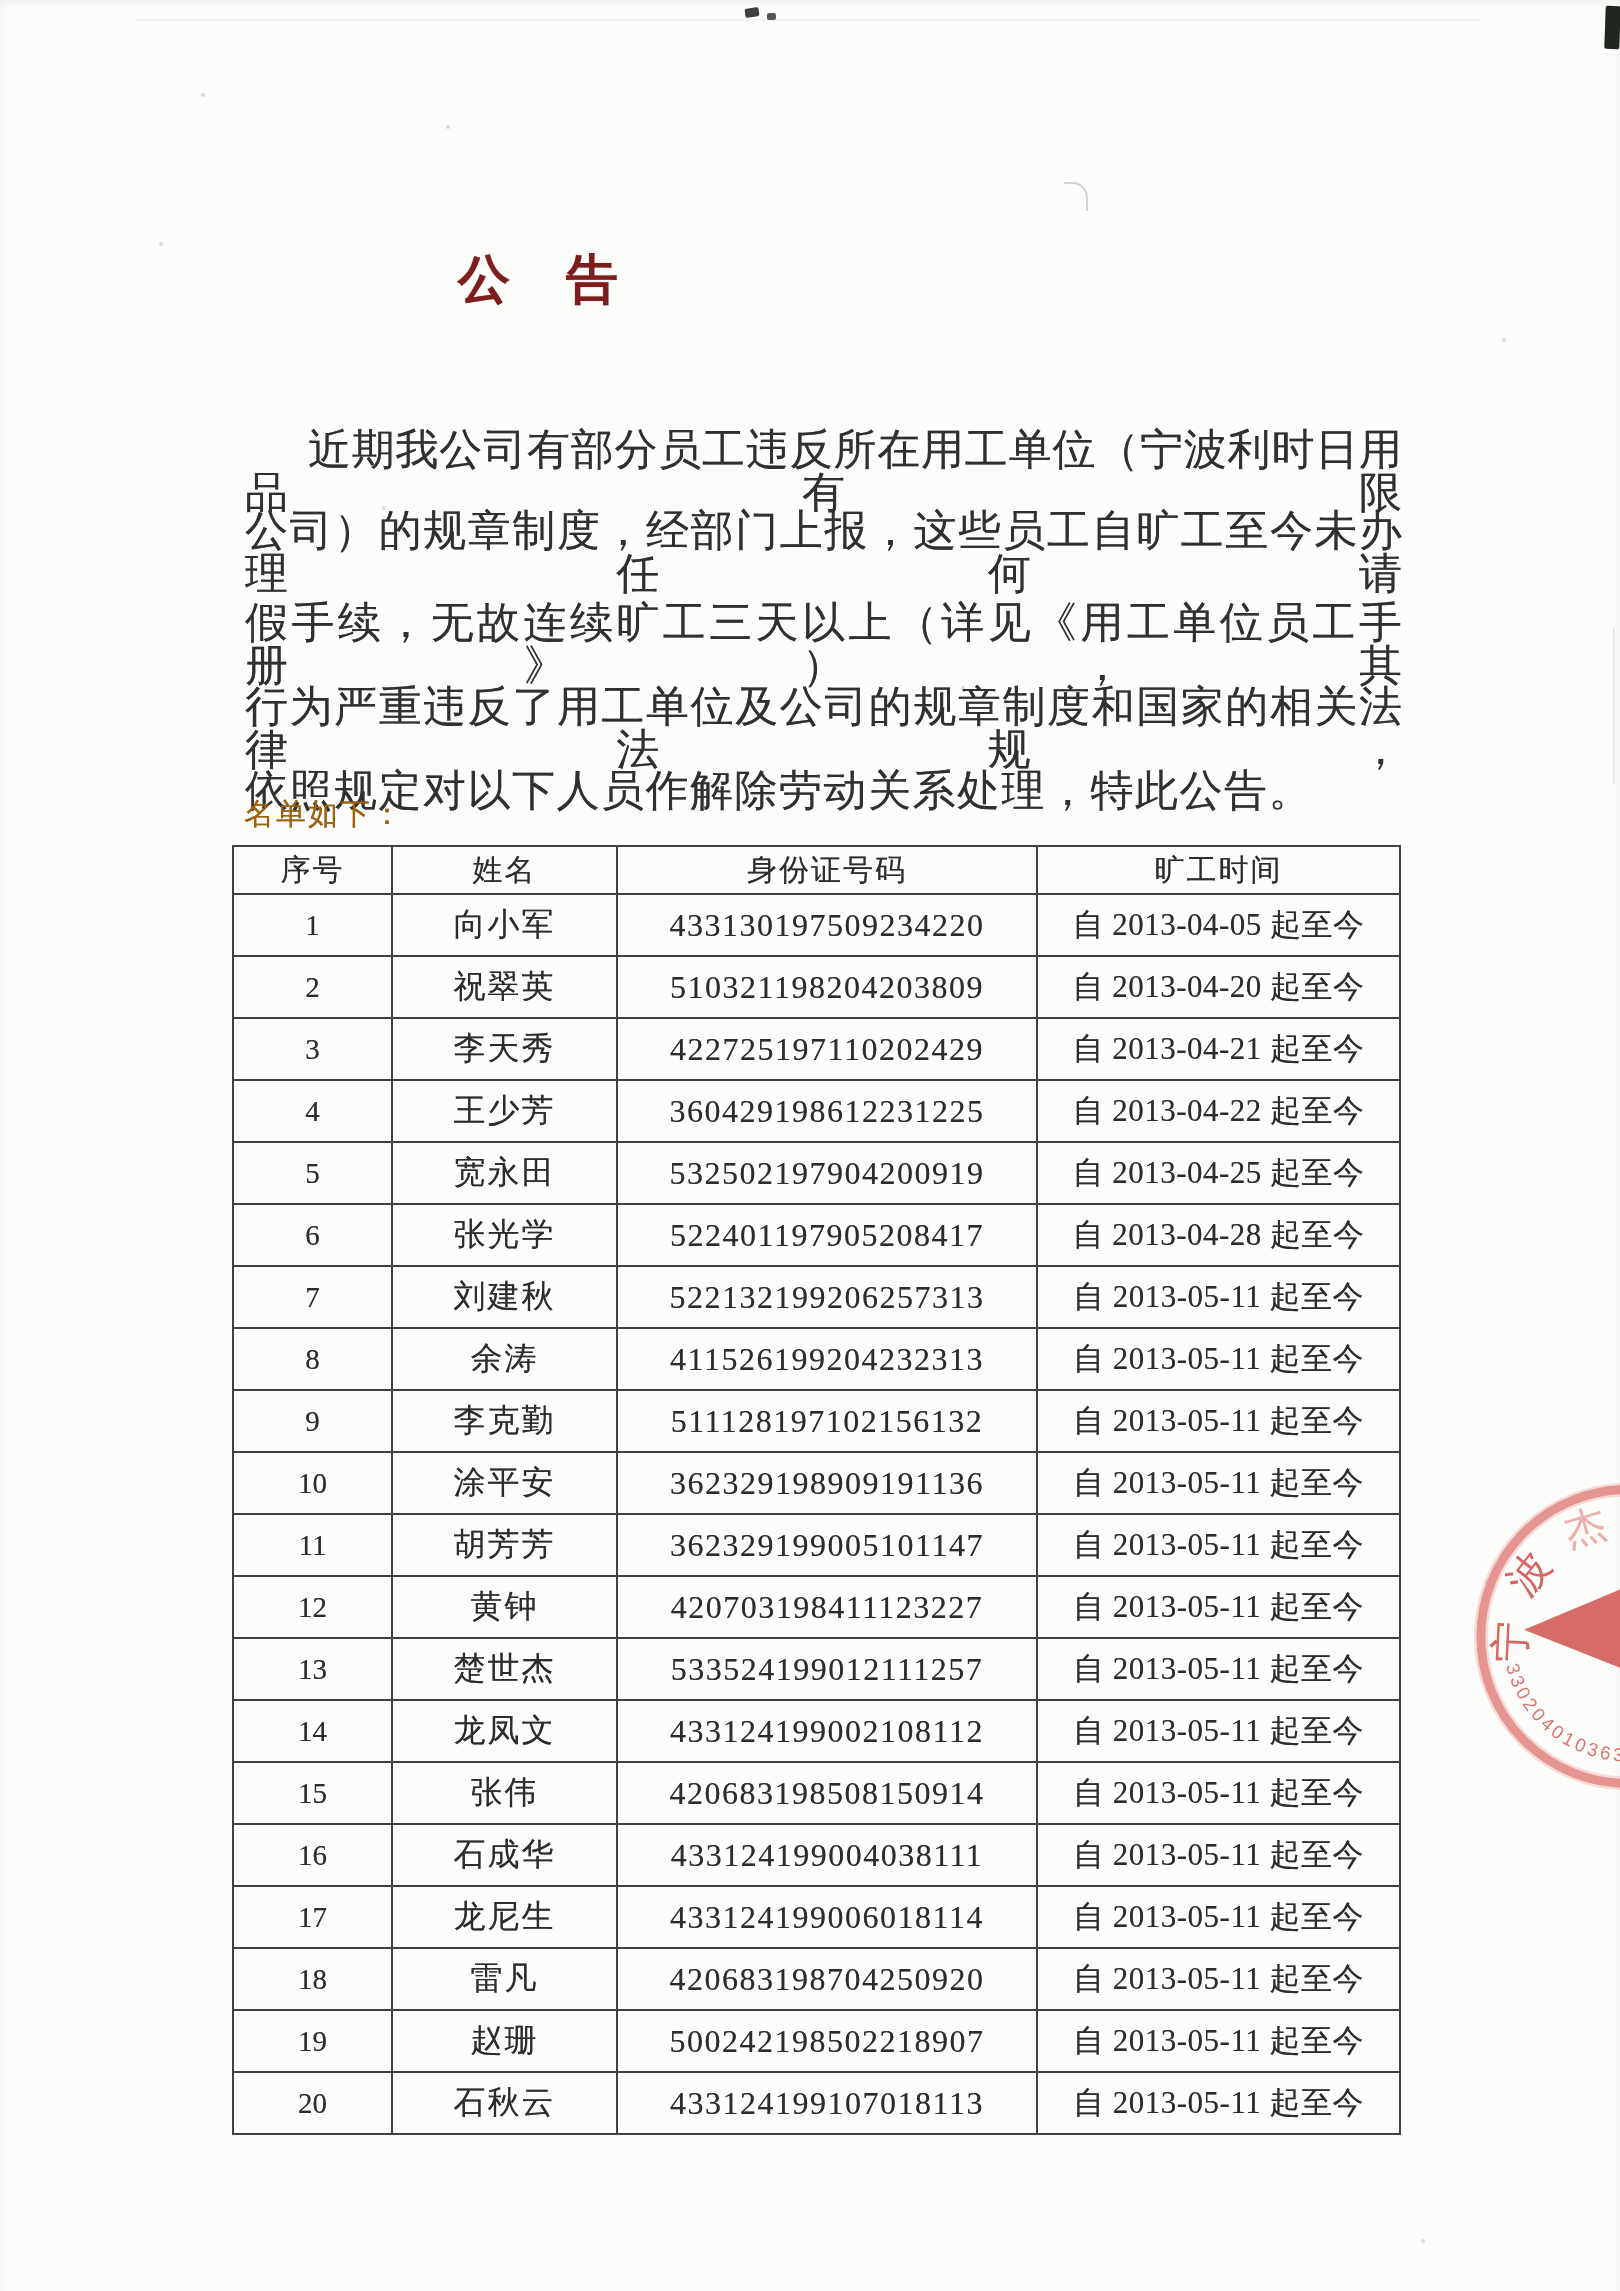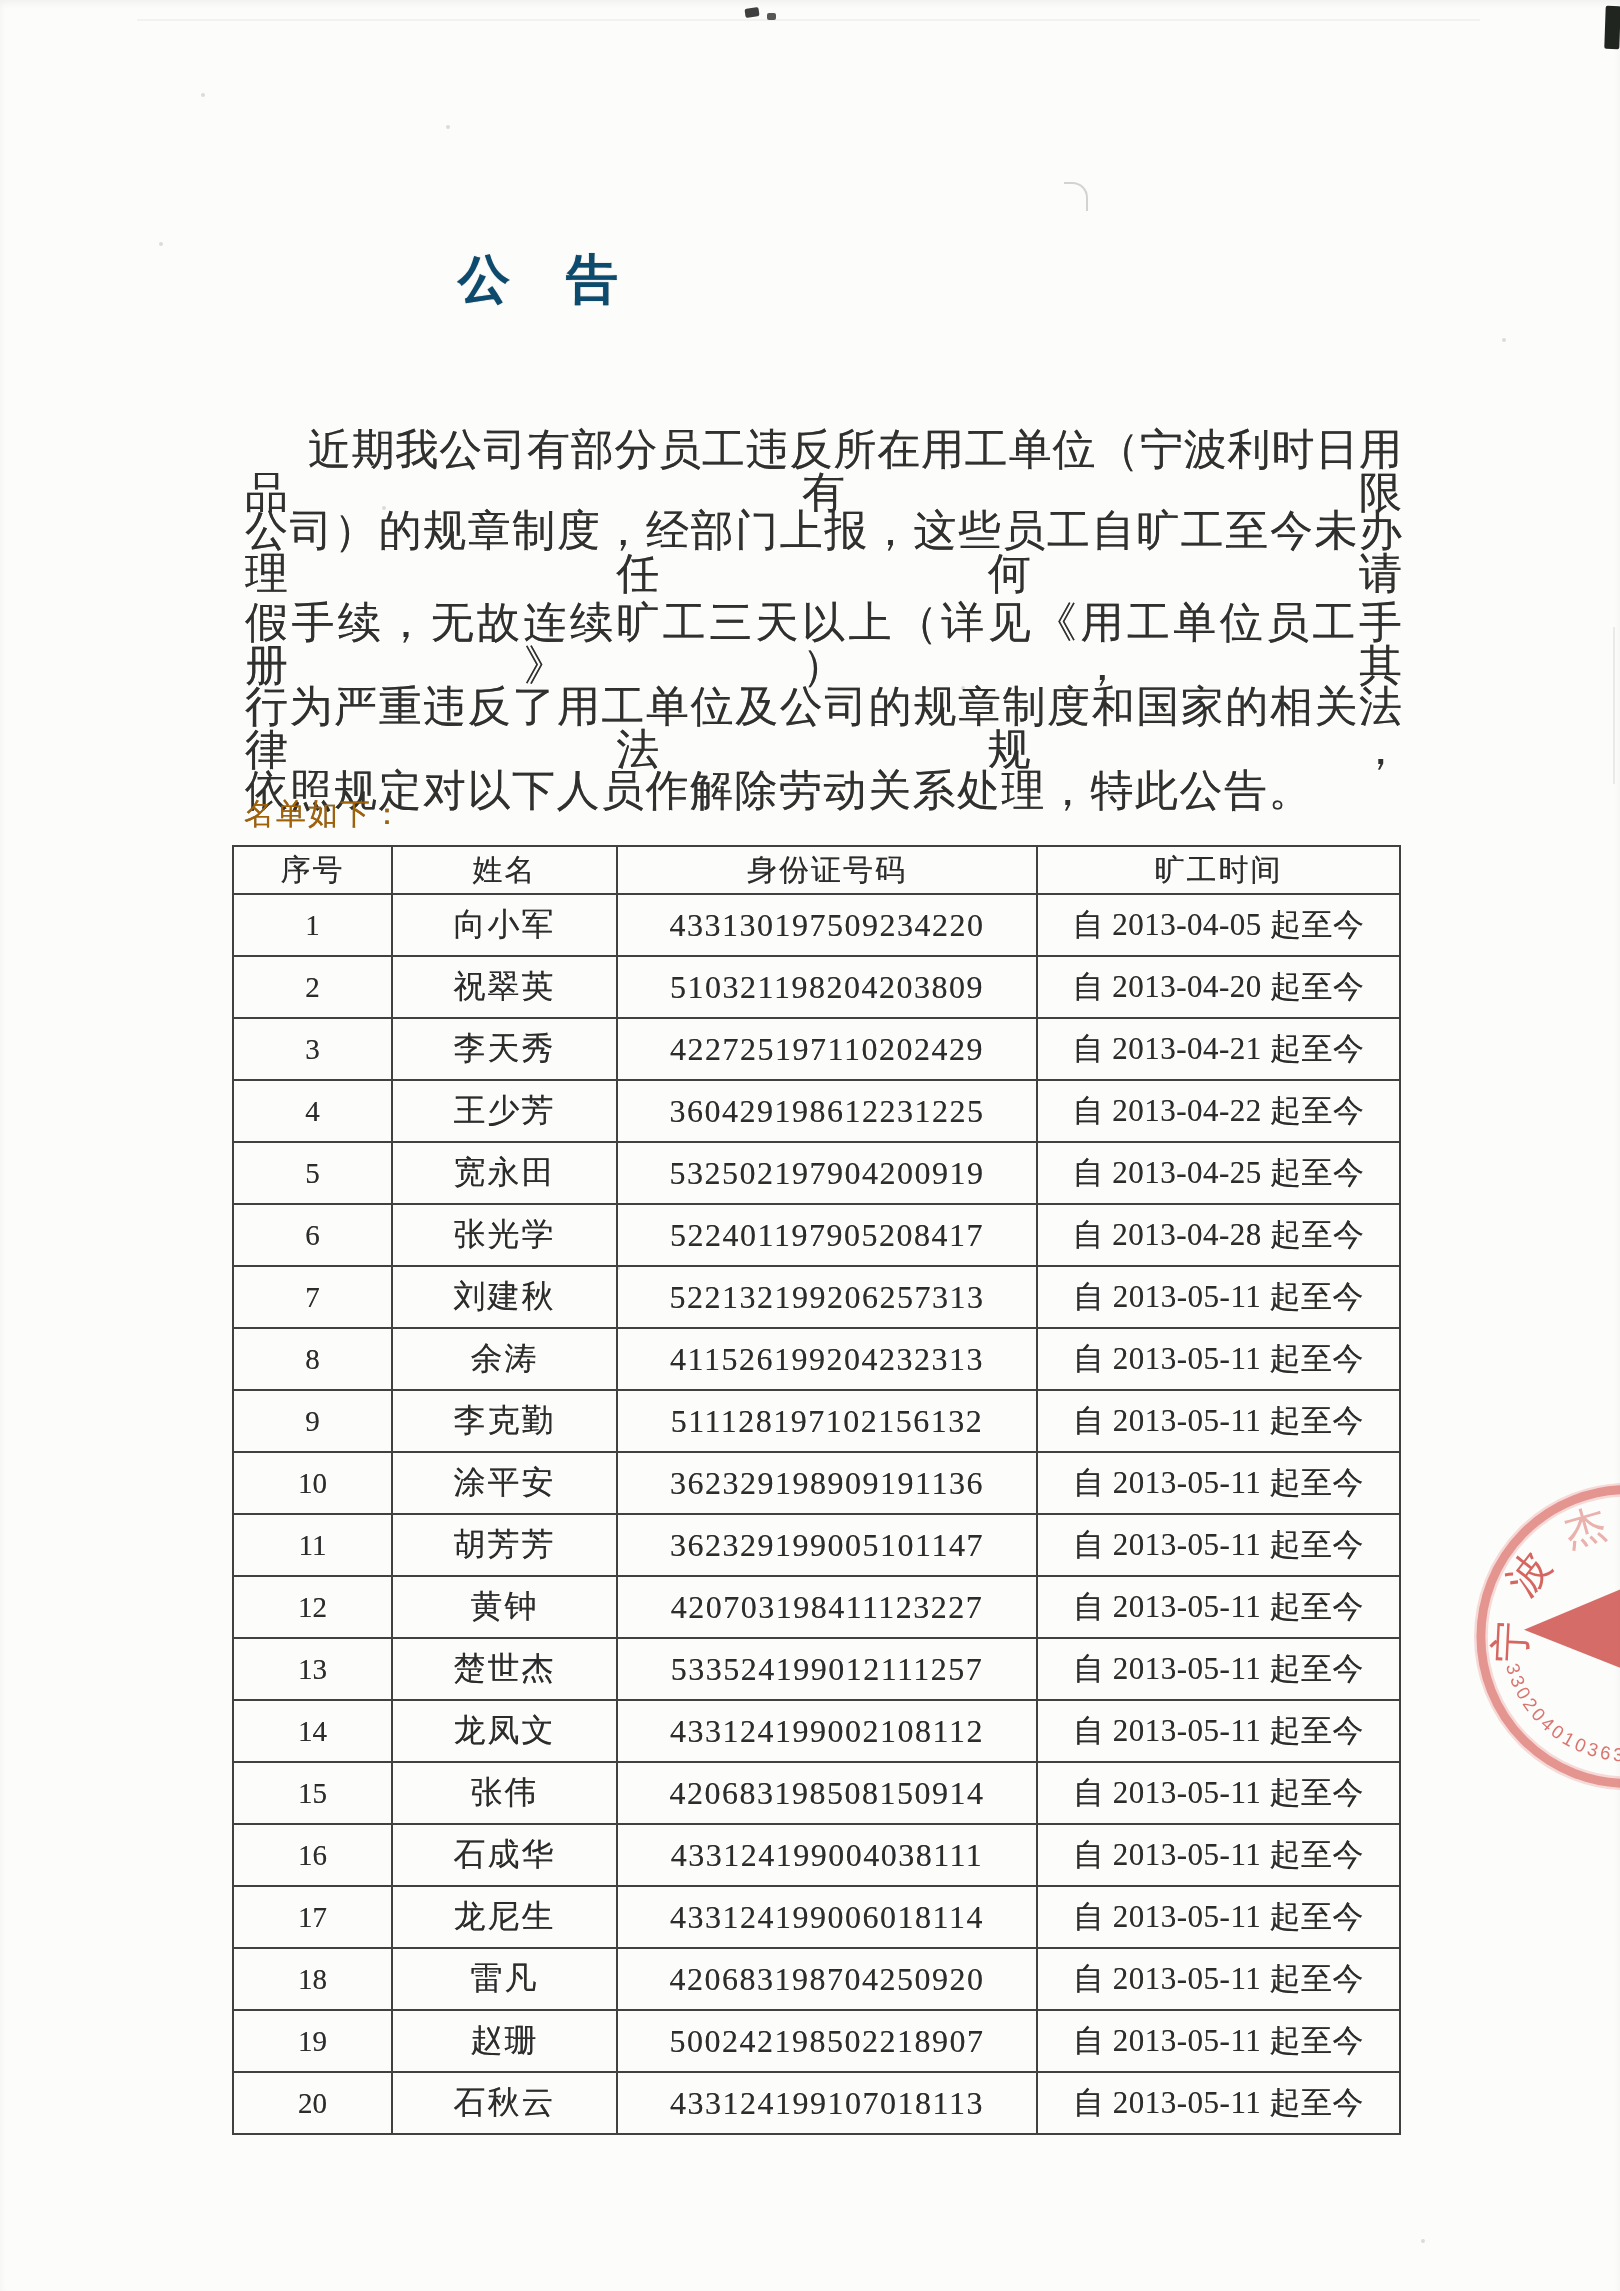--- a/index.html
+++ b/index.html
@@ -8,21 +8,21 @@
     width:1620px;height:2292px;
     background:#fcfcfb;
     overflow:hidden;
     font-family:"Liberation Serif","DejaVu Serif",serif;
     color:#2e2e2e;
     box-shadow:inset 0 2.9px 7.8px rgba(0,0,0,0.05);
   }
   
   .doc-title{
     position:absolute;left:539px;top:245px;transform:translateX(-50%);
-    font-size:52px;font-weight:bold;color:#0c4a6e;
+    font-size:52px;font-weight:bold;color:#7f1d1d;
     white-space:nowrap;letter-spacing:2px;
     text-shadow:0 0 1px rgba(40,44,40,.55);
   }
   
   .para-line{
     position:absolute;left:245px;width:1157px;
     font-size:43px;line-height:1;color:#30302f;
     text-align:justify;text-align-last:justify;
     text-shadow:0 0 0.6px rgba(45,45,45,.6);
     white-space:normal;

